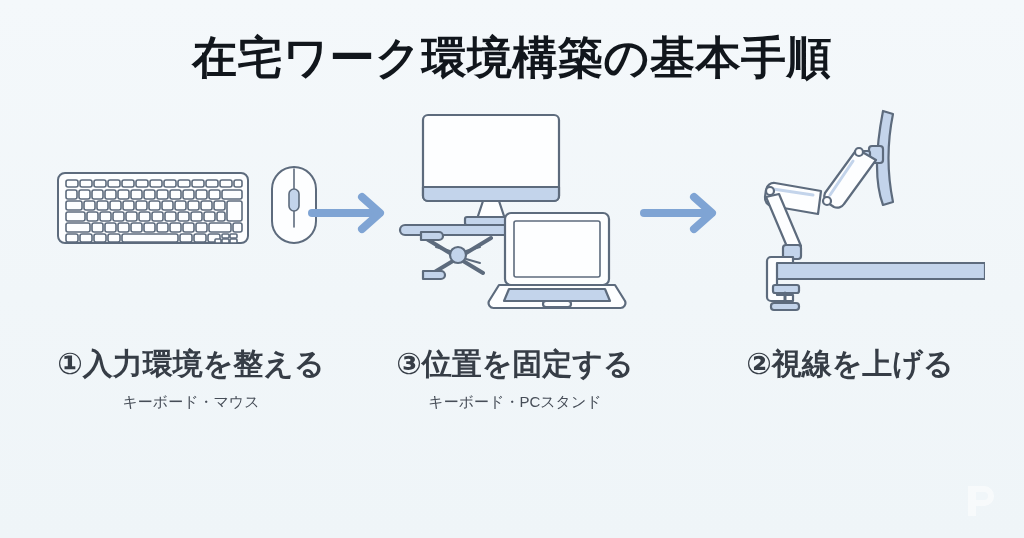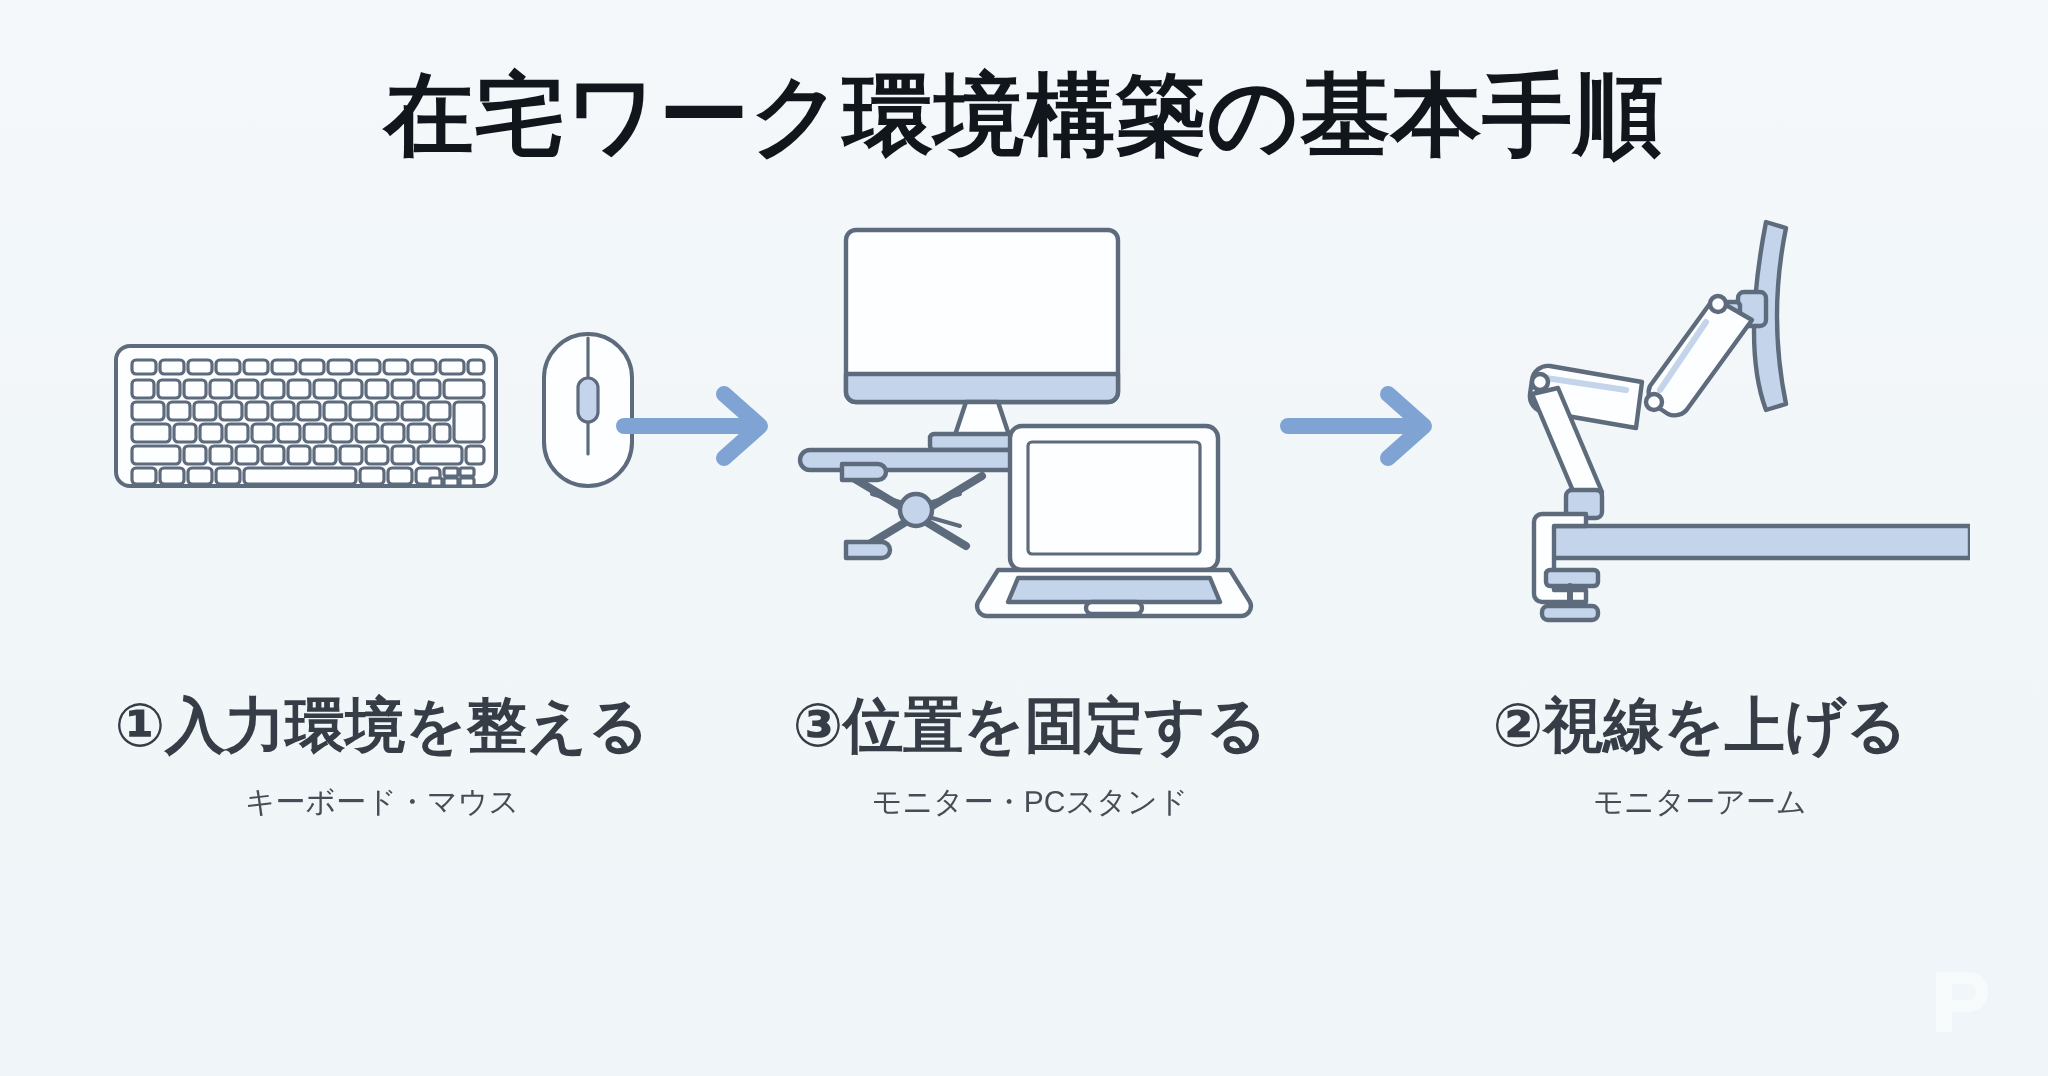--- a/index.html
+++ b/index.html
@@ -319,26 +319,25 @@
 
   <div id="captions">
 
     <div class="caption" id="caption-step-1">
       <div class="caption-title">①入力環境を整える</div>
       <div class="caption-sub">キーボード・マウス</div>
     </div>
 
     <div class="caption" id="caption-step-2">
       <div class="caption-title">③位置を固定する</div>
-      <div class="caption-sub">モニター・PCスタンド</div>
+      <div class="caption-sub">キーボード・PCスタンド</div>
     </div>
 
     <div class="caption" id="caption-step-3">
       <div class="caption-title">②視線を上げる</div>
-      <div class="caption-sub">モニターアーム</div>
     </div>
 
   </div>
 
   <div id="watermark">
     <svg viewBox="0 0 46 46" width="46" height="46">
       <g fill="#ffffff">
         <path d="M12 8 h16 a10 10 0 0 1 0 20 h-8 v10 h-8 z"></path>
         <path d="M20 14 h8 a4 4 0 0 1 0 8 h-8 z" fill="#f2f7fa"></path>
       </g>

